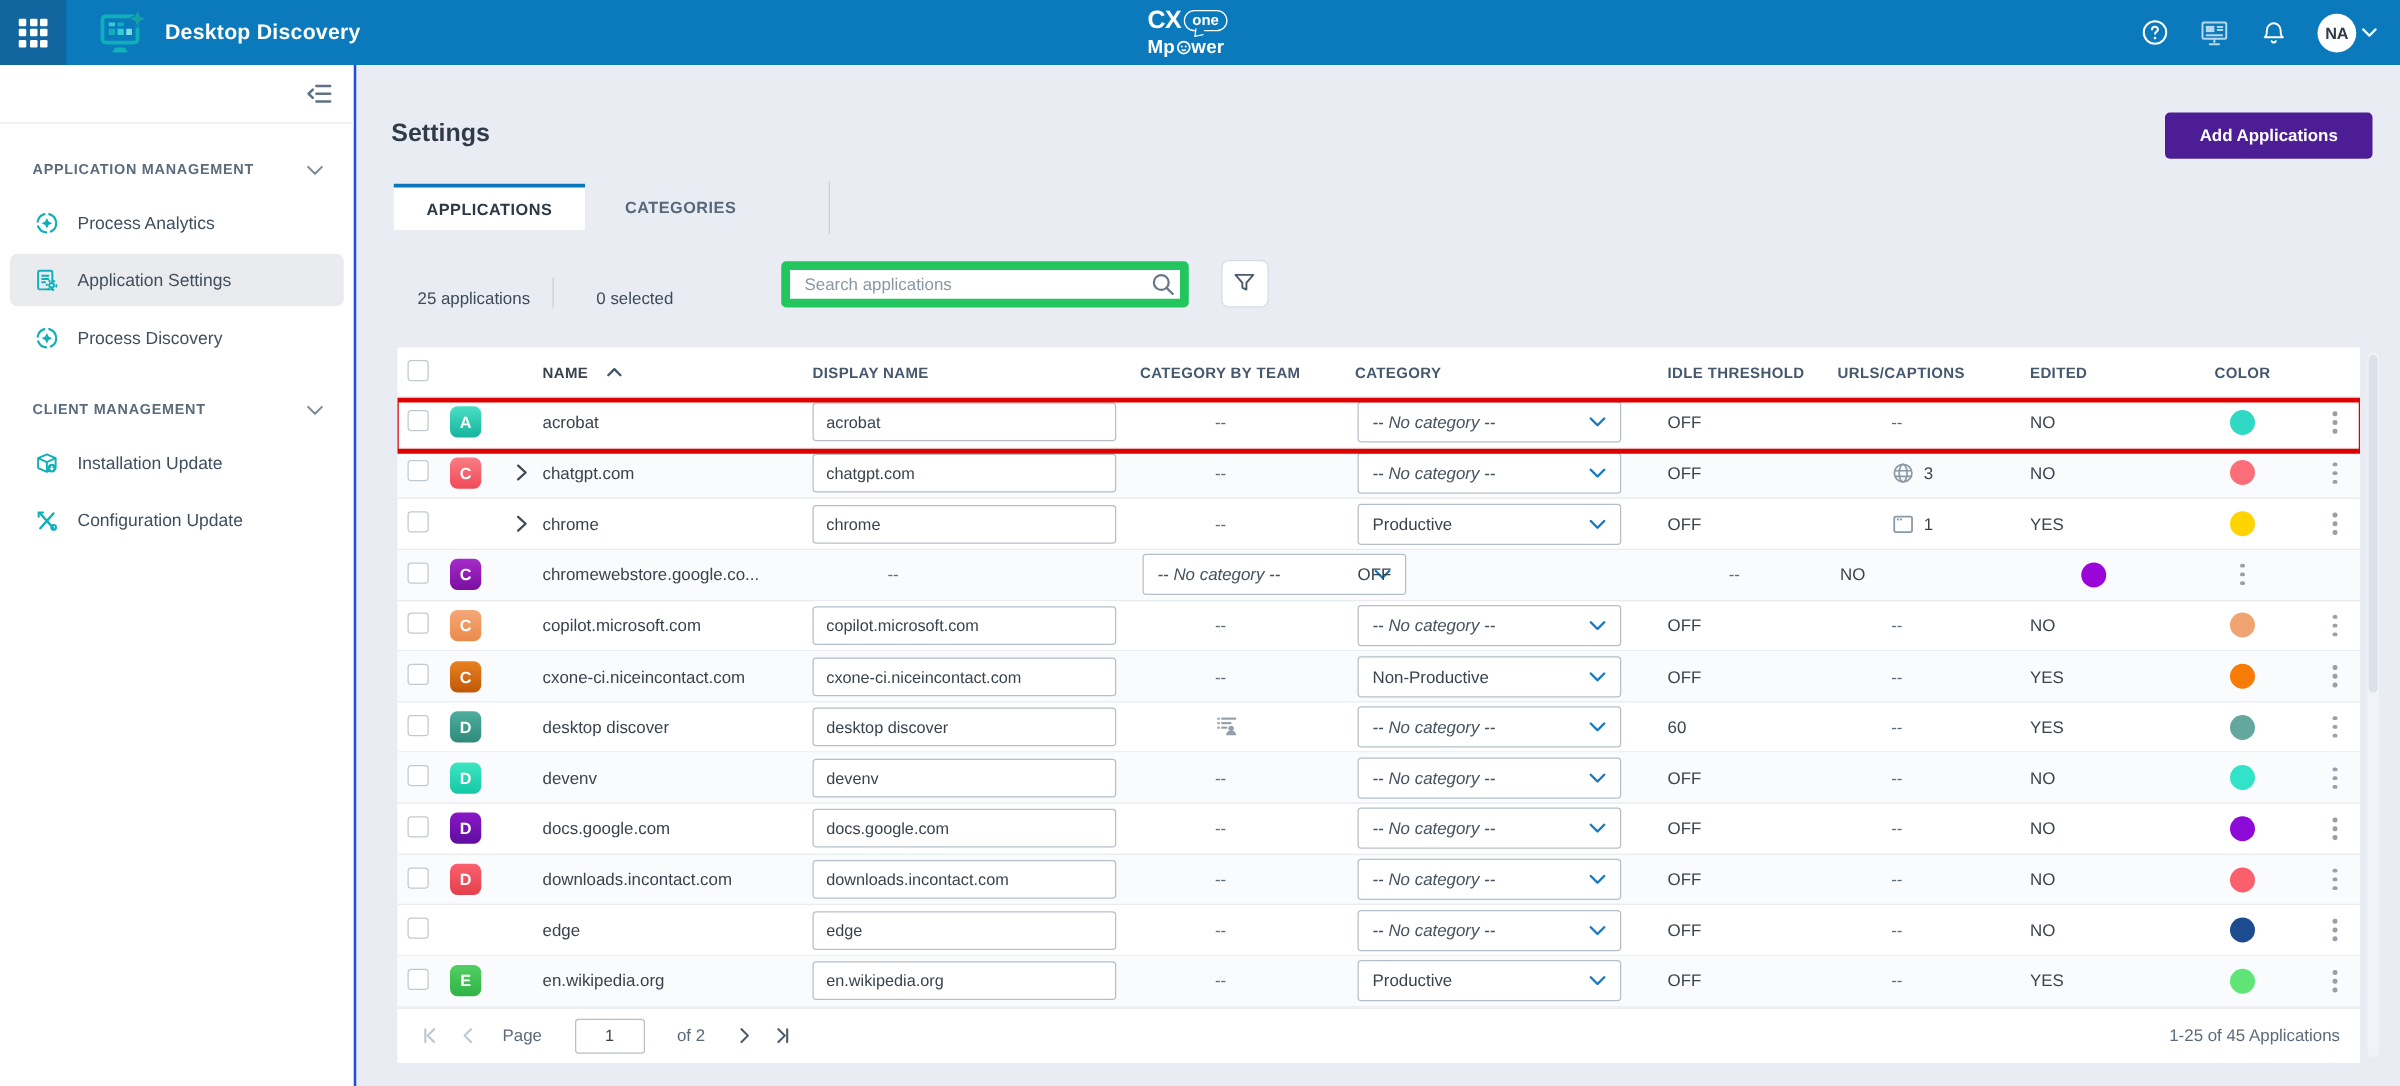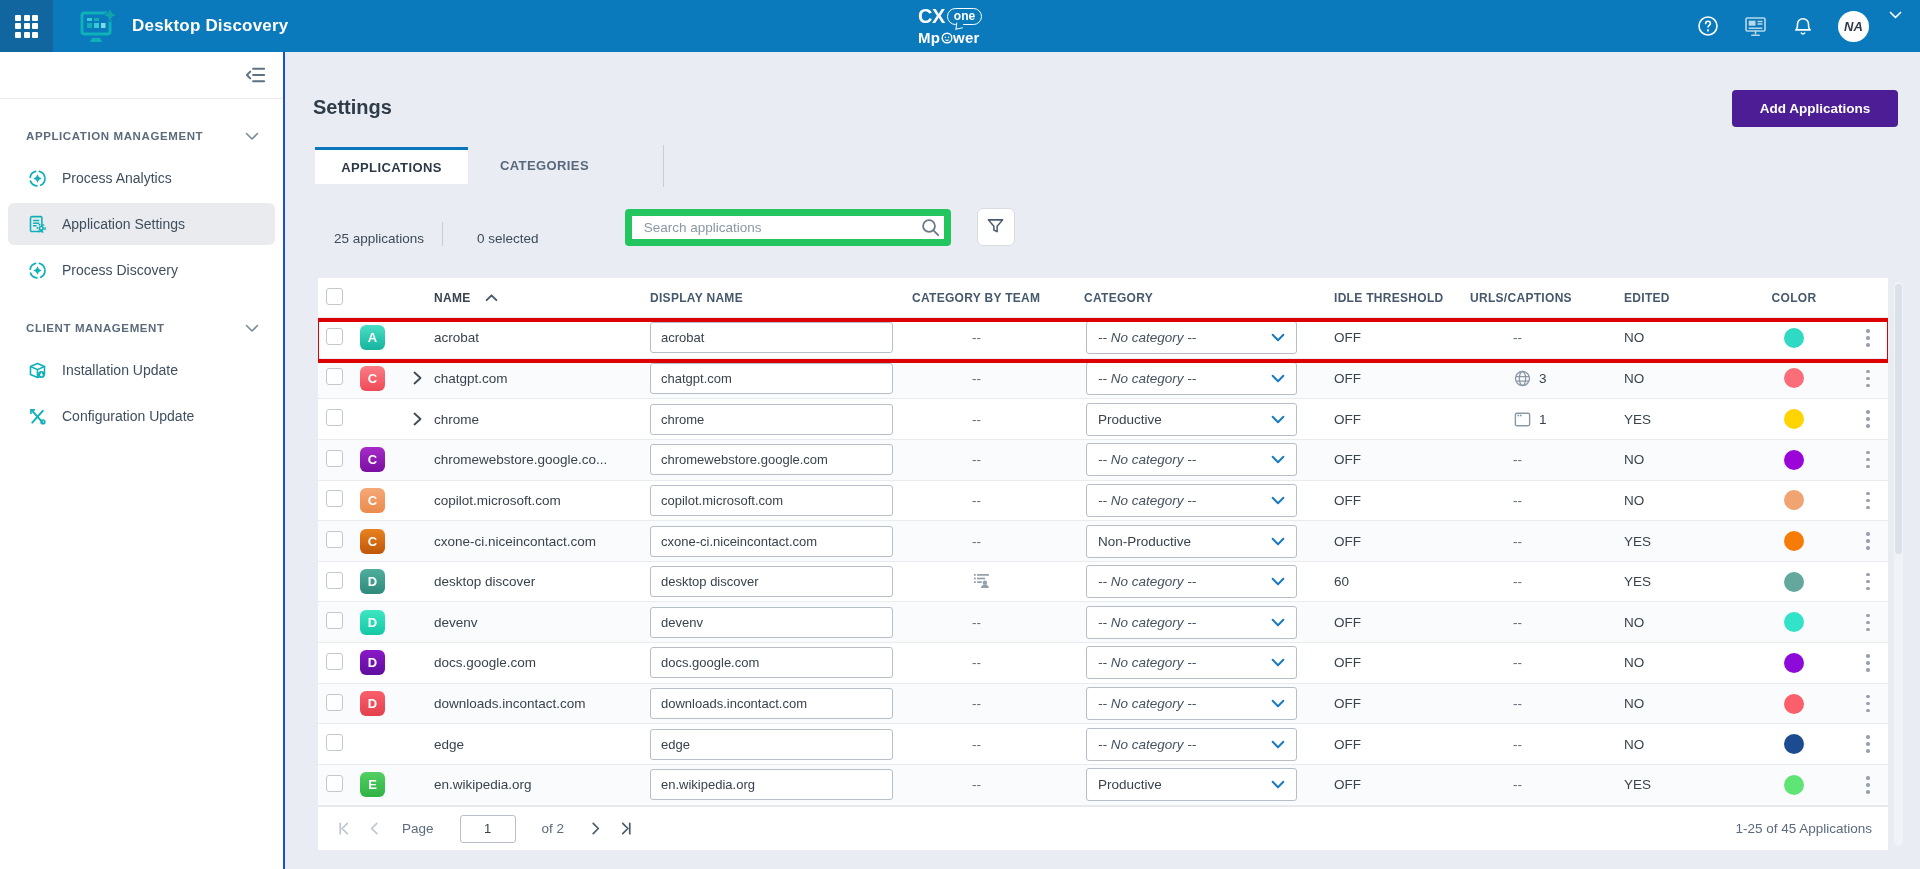--- a/index.html
+++ b/index.html
@@ -17,21 +17,21 @@
   .product-title { position:absolute; left:132px; top:0; height:52px; display:flex; align-items:center; color:#fff; font-size:17px; font-weight:700; letter-spacing:.2px; }
   .brand { position:absolute; left:918px; top:6px; color:#fff; line-height:1; }
   .brand-top { display:flex; align-items:center; gap:2px; }
   .brand-cx { font-size:20px; font-weight:800; letter-spacing:-.5px; }
   .brand-one { font-size:12px; font-weight:700; border:1.6px solid #fff; border-radius:10px; padding:1px 6px 2px; position:relative; }
   .brand-tail { position:absolute; left:8px; bottom:-5px; width:7px; height:7px; border-left:1.6px solid #fff; border-bottom:1.6px solid #fff; background:#0b7abc; transform:skewX(-18deg) rotate(-12deg); }
   .brand-bottom { margin-top:4px; font-size:15px; font-weight:700; letter-spacing:.2px; display:flex; align-items:center; }
   .brand-bottom svg { margin:0 .5px; }
   .top-icons { position:absolute; right:18px; top:0; height:52px; display:flex; align-items:center; gap:24px; }
   .top-icon { cursor:pointer; display:flex; align-items:center; }
-  .avatar-wrap { display:flex; gap:20px; cursor:pointer;font-style:italic; }
+  .avatar-wrap { display:flex; align-items:center; gap:4px; cursor:pointer; }
   .avatar { width:31px; height:31px; border-radius:50%; background:#fff; color:#2f3b48; font-size:13px; font-weight:700; display:flex; align-items:center; justify-content:center; }
   
   .sidebar { position:absolute; left:0; top:52px; width:285px; height:817px; background:#fff; border-right:2px solid #1d4ed8; z-index:10; }
   .collapse-row { height:47px; display:flex; align-items:center; justify-content:flex-end; padding-right:16px; border-bottom:1px solid #e7eaee; }
   .collapse-btn { cursor:pointer; display:flex; }
   .side-section { margin-top:26px; }
   .side-section-head { display:flex; align-items:center; justify-content:space-between; padding:0 24px 0 26px; height:22px; cursor:pointer; }
   .side-section-label { font-size:11.5px; font-weight:700; color:#5b6b7c; letter-spacing:.6px; }
   .side-items { margin-top:10px; }
   .side-item { height:42px; margin:4px 8px; border-radius:6px; display:flex; align-items:center; gap:14px; padding-left:18px; cursor:pointer; font-size:14px; color:#3f4e5e; }
@@ -428,21 +428,20 @@
           </span>
         </div>
   </div>
       <div class="grid-row trow">
     <div><span class="cb"></span></div>
     <div class="c-icon">
           <span class="tile" style="background: linear-gradient(rgb(166, 43, 200), rgb(122, 15, 160));">C</span>
         </div>
     <div class="c-exp"></div>
     <div class="c-name">chromewebstore.google.co...</div>
-    <div><input class="dn-input" value="chromewebstore.google.com" style=""></div>
     <div class="c-team">--</div>
     <div>
       <div class="sel-box">
         <span class="selv nocat">-- No category --</span>
         <svg width="14" height="9" viewBox="0 0 13 8" fill="none" stroke="#1779c0" stroke-width="1.8" stroke-linecap="round" stroke-linejoin="round">
               <path d="M1.5 1.5 6.5 6.5 11.5 1.5"></path>
             </svg>
       </div>
     </div>
     <div class="c-idle">OFF</div>

